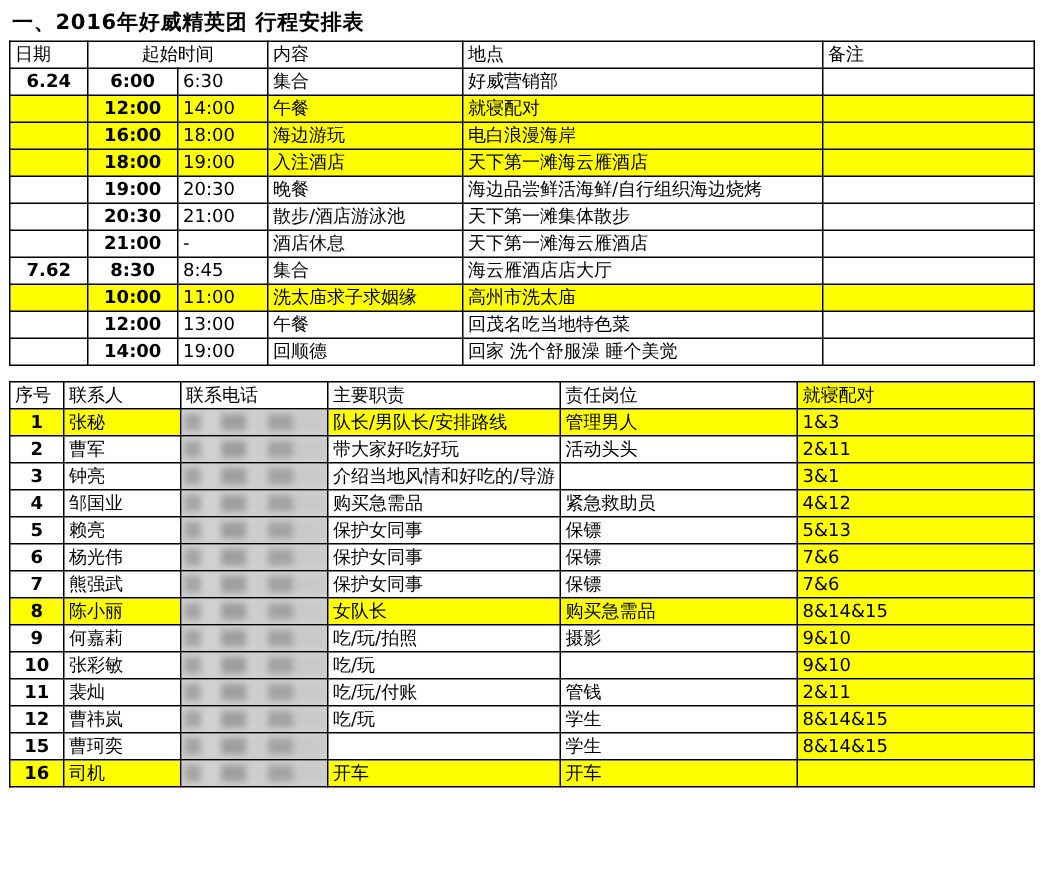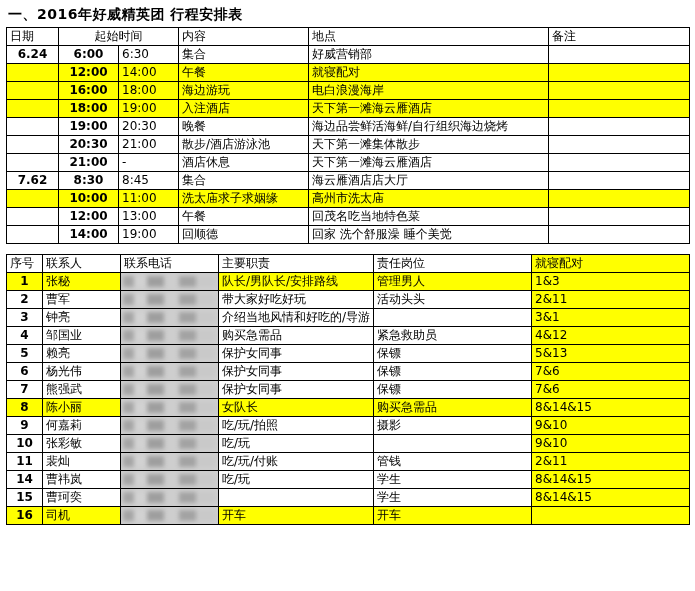--- a/index.html
+++ b/index.html
@@ -276,21 +276,21 @@
         </tr>
         <tr>
           <td class="r">11</td>
           <td class="">裴灿</td>
           <td class="blur"></td>
           <td class="">吃/玩/付账</td>
           <td class="">管钱</td>
           <td class="hl">2&amp;11</td>
         </tr>
         <tr>
-          <td class="r">14</td>
+          <td class="r">12</td>
           <td class="">曹祎岚</td>
           <td class="blur"></td>
           <td class="">吃/玩</td>
           <td class="">学生</td>
           <td class="hl">8&amp;14&amp;15</td>
         </tr>
         <tr>
           <td class="r">15</td>
           <td class="">曹珂奕</td>
           <td class="blur"></td>

